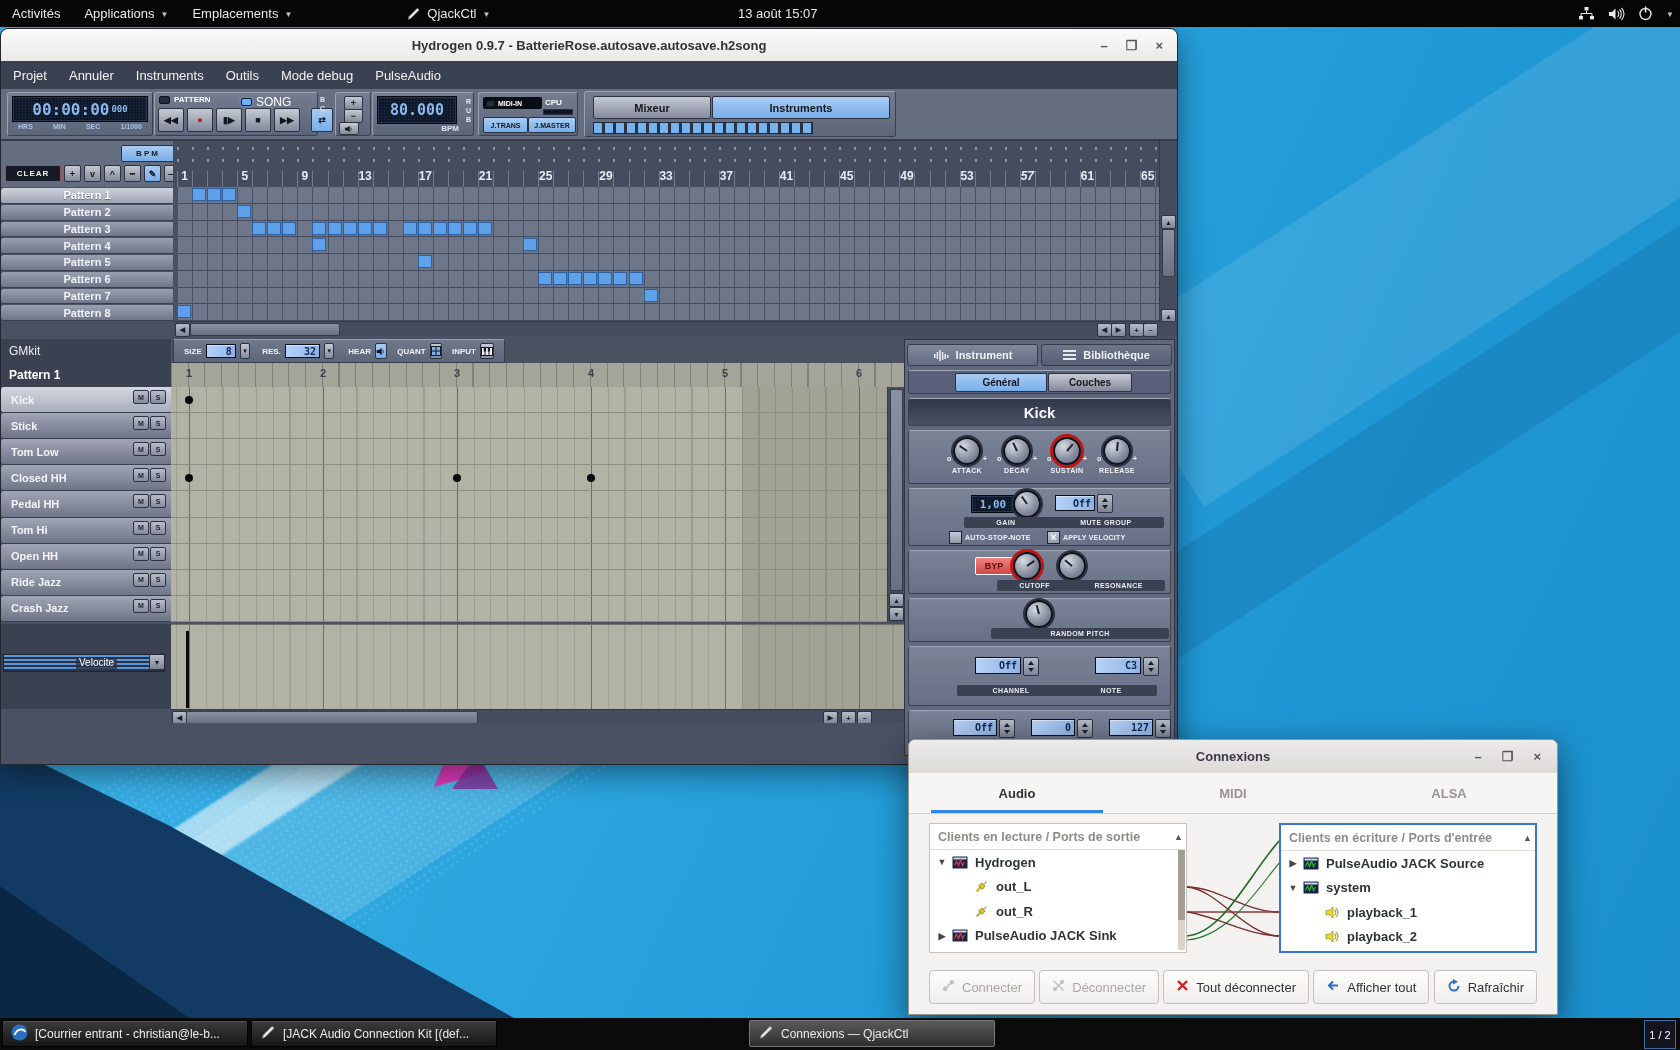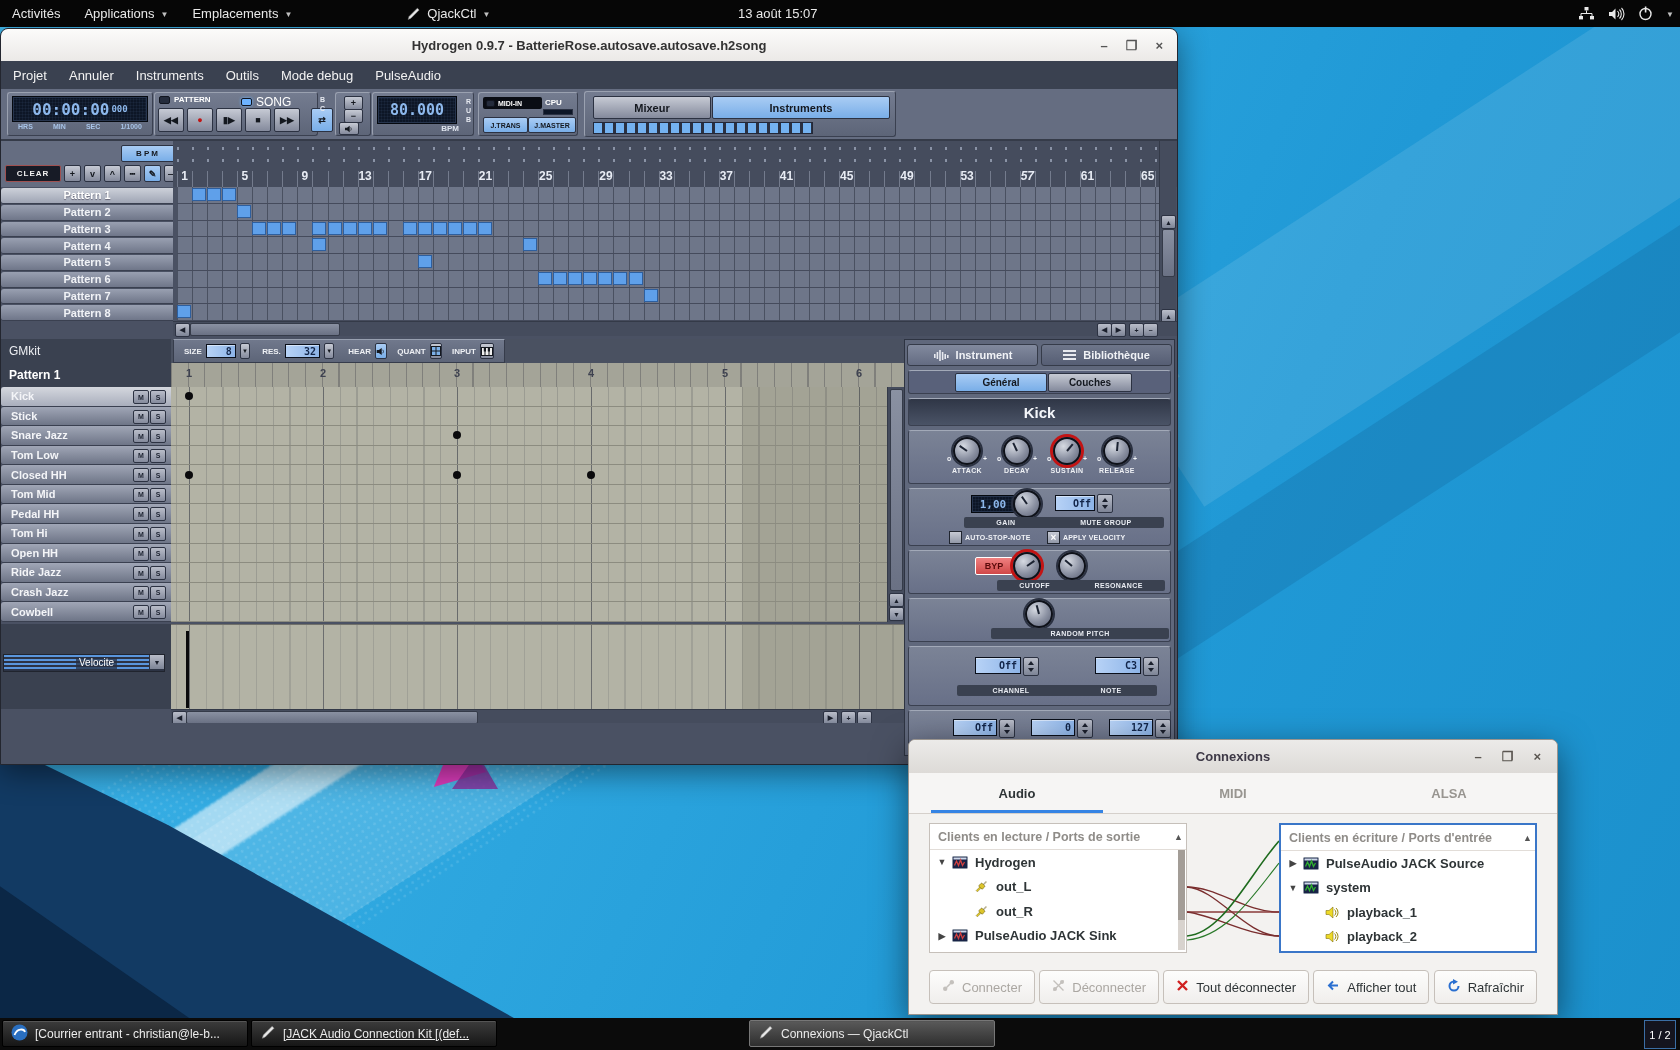--- a/index.html
+++ b/index.html
@@ -547,31 +547,20 @@
             <span>Stick</span>
             <div class="ms-btn" style="right: 22px;">M</div>
             <div class="ms-btn" style="right: 5px;">S</div>
           </div>
           <div class="irow-grid">
             <div class="inactive"></div>
           </div>
         </div>
         <div class="irow">
           <div class="irow-label">
-            <span>Snare Jazz</span>
-            <div class="ms-btn" style="right: 22px;">M</div>
-            <div class="ms-btn" style="right: 5px;">S</div>
-          </div>
-          <div class="irow-grid">
-            <div class="inactive"></div>
-            <div class="note-dot" style="left: 282px;"></div>
-          </div>
-        </div>
-        <div class="irow">
-          <div class="irow-label">
             <span>Tom Low</span>
             <div class="ms-btn" style="right: 22px;">M</div>
             <div class="ms-btn" style="right: 5px;">S</div>
           </div>
           <div class="irow-grid">
             <div class="inactive"></div>
           </div>
         </div>
         <div class="irow">
           <div class="irow-label">
@@ -581,30 +570,20 @@
           </div>
           <div class="irow-grid">
             <div class="inactive"></div>
             <div class="note-dot" style="left: 14px;"></div>
             <div class="note-dot" style="left: 282px;"></div>
             <div class="note-dot" style="left: 416px;"></div>
           </div>
         </div>
         <div class="irow">
           <div class="irow-label">
-            <span>Tom Mid</span>
-            <div class="ms-btn" style="right: 22px;">M</div>
-            <div class="ms-btn" style="right: 5px;">S</div>
-          </div>
-          <div class="irow-grid">
-            <div class="inactive"></div>
-          </div>
-        </div>
-        <div class="irow">
-          <div class="irow-label">
             <span>Pedal HH</span>
             <div class="ms-btn" style="right: 22px;">M</div>
             <div class="ms-btn" style="right: 5px;">S</div>
           </div>
           <div class="irow-grid">
             <div class="inactive"></div>
           </div>
         </div>
         <div class="irow">
           <div class="irow-label">
@@ -632,30 +611,20 @@
             <div class="ms-btn" style="right: 22px;">M</div>
             <div class="ms-btn" style="right: 5px;">S</div>
           </div>
           <div class="irow-grid">
             <div class="inactive"></div>
           </div>
         </div>
         <div class="irow">
           <div class="irow-label">
             <span>Crash Jazz</span>
-            <div class="ms-btn" style="right: 22px;">M</div>
-            <div class="ms-btn" style="right: 5px;">S</div>
-          </div>
-          <div class="irow-grid">
-            <div class="inactive"></div>
-          </div>
-        </div>
-        <div class="irow">
-          <div class="irow-label">
-            <span>Cowbell</span>
             <div class="ms-btn" style="right: 22px;">M</div>
             <div class="ms-btn" style="right: 5px;">S</div>
           </div>
           <div class="irow-grid">
             <div class="inactive"></div>
           </div>
         </div>
       </div>
     <div id="pe-vscroll">
       <div class="scroll-thumb" style="left:2px;top:2px;width:11px;height:200px"></div>
@@ -1012,21 +981,21 @@
 
   <div id="taskbar">
     <div id="task-btns">
         <div class="task-btn" style="left: 2px;">
           <span><svg width="17" height="17" viewBox="0 0 17 17">
               <circle cx="8.5" cy="8.5" r="8" fill="#2a6fc0"></circle>
               <path d="M3.5 11 C6 4 13 4.5 14 8" stroke="#fff" fill="none" stroke-width="1.8"></path>
             </svg></span>
           <span>[Courrier entrant - christian@le-b...</span>
         </div>
-        <div class="task-btn" style="left: 251px; text-decoration: underline;">
+        <div class="task-btn" style="left: 251px;">
           <span><svg width="16" height="16" viewBox="0 0 14 14">
               <path d="M2 12.5 L4.6 11.4 L12.3 3.7 L10.6 2 L2.9 9.7 Z" fill="#e8e8e8" stroke="#888" stroke-width=".5"></path>
             </svg></span>
           <span>[JACK Audio Connection Kit [(def...</span>
         </div>
         <div class="task-btn" style="left: 500px; margin-top: 40px;">
           <span><svg width="17" height="17" viewBox="0 0 16 16">
               <rect width="16" height="16" rx="2" fill="#31415e"></rect>
               <rect x="2" y="3" width="12" height="2.2" fill="#9ab2cc"></rect>
               <rect x="2" y="7" width="12" height="2.2" fill="#7890ac"></rect>

